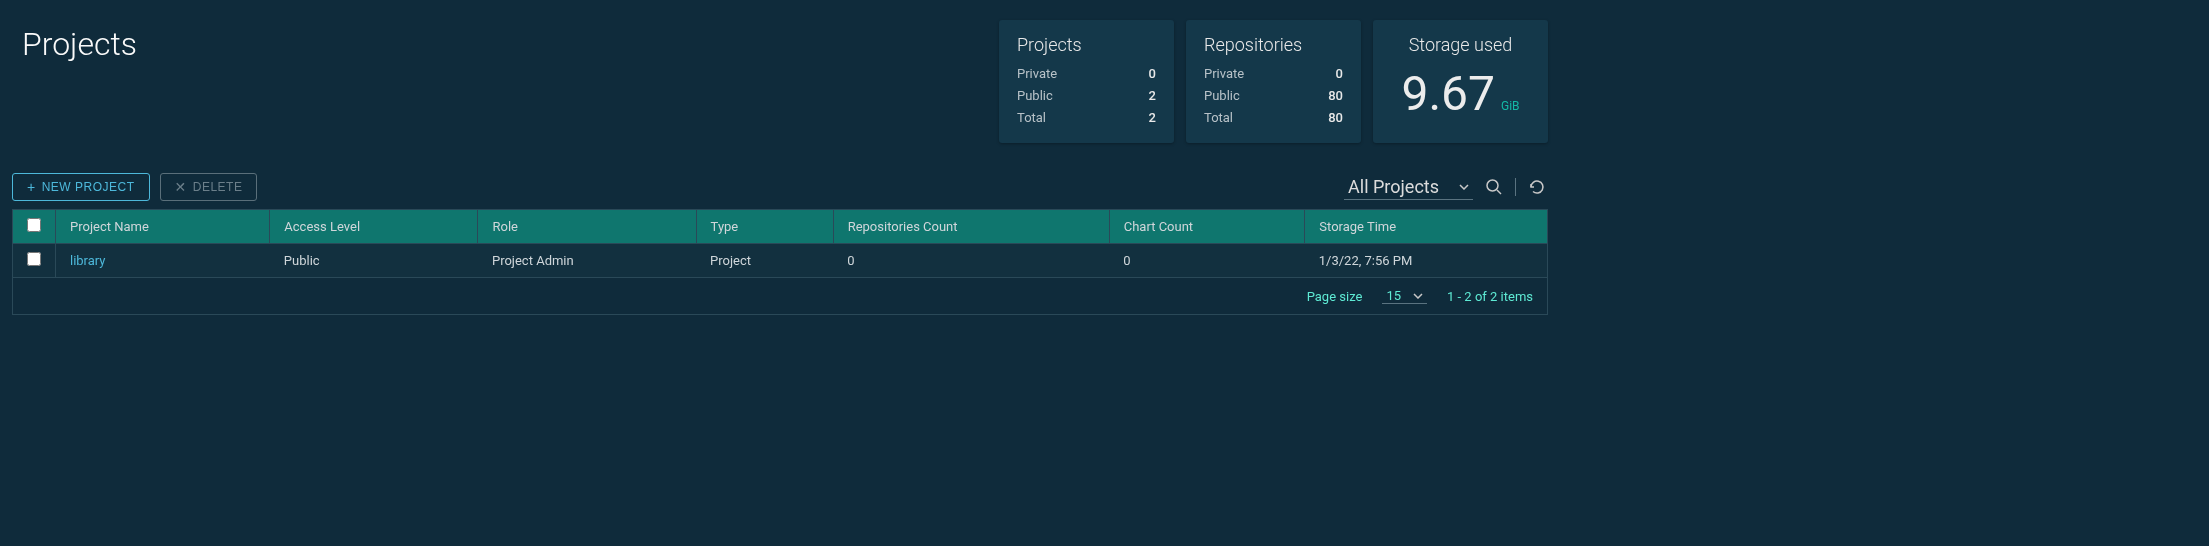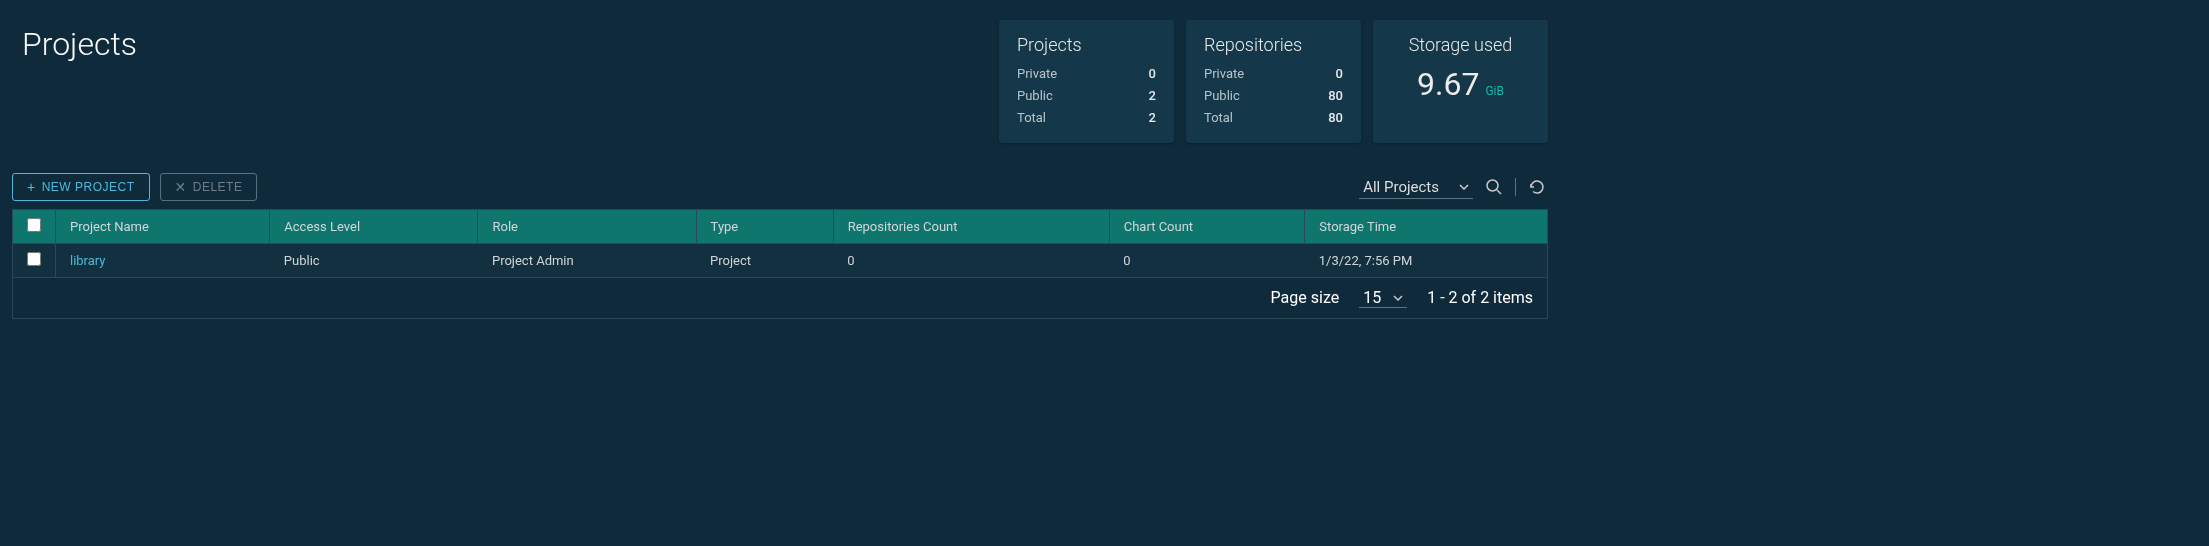--- a/index.html
+++ b/index.html
@@ -51,21 +51,21 @@
     }
     .stat-row .val { color: #e9e9e9; font-weight: 500; }
     .storage-card { text-align: center; }
     .storage-value-wrap {
       display: flex;
       align-items: baseline;
       justify-content: center;
       margin-top: 10px;
     }
     .storage-value {
-      font-size: 32px;
+      font-size: 48px;
       font-weight: 400;
       color: #ececec;
     }
     .storage-unit {
       font-size: 12px;
       color: #14b8a6;
       margin-left: 6px;
     }
     .toolbar {
       display: flex;
@@ -101,21 +101,21 @@
       gap: 10px;
     }
     .filter-select {
       display: flex;
       align-items: center;
       gap: 20px;
       border-bottom: 1px solid #5a7380;
       padding: 2px 4px;
       cursor: pointer;
       color: #dcdcdc;
-      font-size: 15px;
+      font-size: 18px;
     }
     .icon-btn {
       background: none;
       border: none;
       color: #c8c8c8;
       cursor: pointer;
       padding: 2px;
       display: flex;
       align-items: center;
     }
@@ -152,26 +152,27 @@
     .link { color: #4db8da; cursor: pointer; }
     input[type="checkbox"] {
       width: 14px;
       height: 14px;
       accent-color: #4db8da;
       background: transparent;
     }
     .datagrid-footer {
       display: flex;
       justify-content: flex-end;
+      align-items: center;
       gap: 20px;
       padding: 10px 14px;
       border: 1px solid #2a4958;
       border-top: none;
-      font-size: 16px;
-      color: #ffffff;
+      font-size: 13px;
+      color: #5eead4;
     }
     .page-size-sel {
       display: flex;
       align-items: center;
       gap: 12px;
       border-bottom: 1px solid #5a7380;
       padding: 0 4px;
       cursor: pointer;
     }
     svg { display: block; }

